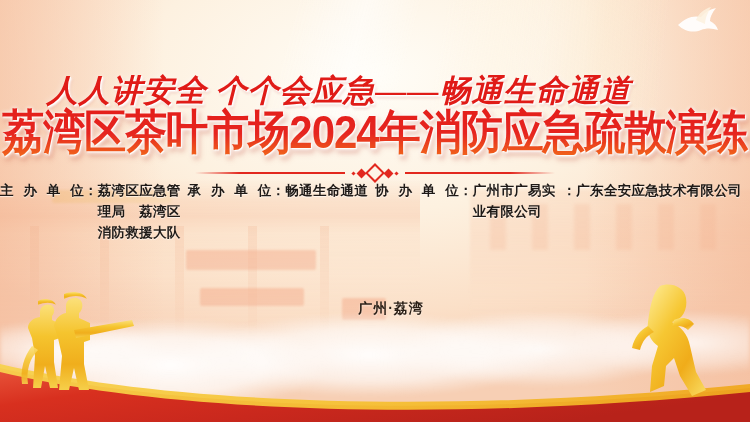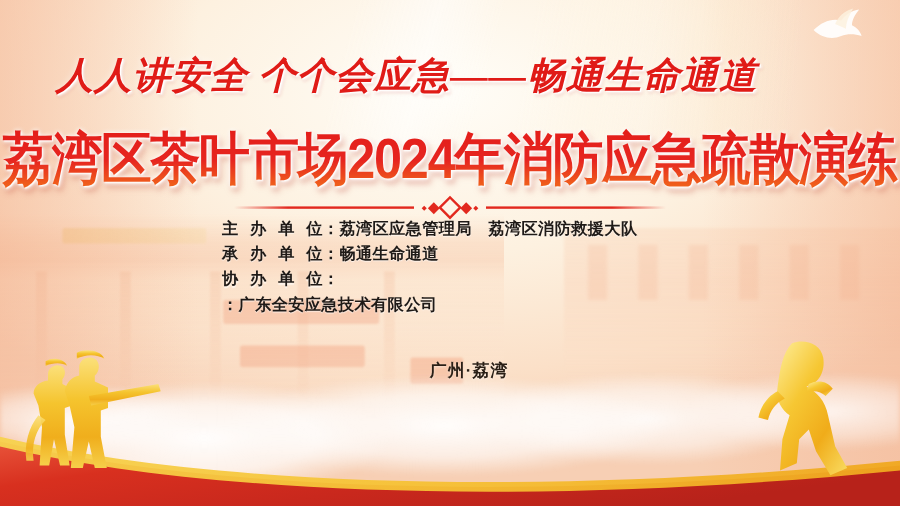--- a/index.html
+++ b/index.html
@@ -144,21 +144,21 @@
   .sil-left  { left: 14px;  bottom: 28px; width: 120px; height: 108px; }
   .sil-right { right: 34px; bottom: 22px; width: 108px; height: 120px; }
 
   
   .content {
     position: absolute;
     inset: 0;
   }
   .subtitle {
     position: absolute;
-    top: 42px;
+    top: 70px;
     left: 0;
     width: 678px;
     text-align: center;
     font-family: "Liberation Serif", "DejaVu Serif", serif;
     font-size: 31px;
     font-weight: bold;
     font-style: italic;
     letter-spacing: 1px;
     color: #e01b17;
     white-space: nowrap;
@@ -231,22 +231,22 @@
     transform: rotate(45deg);
   }
 
   
   .orgs {
     position: absolute;
     top: 180px;
     left: 0;
     width: 750px;
     display: flex;
-    flex-direction: column;
-    align-items: center;
+    flex-direction: row;
+    align-items: flex-start;
   }
   .org-row {
     display: flex;
     align-items: baseline;
     width: 380px;
     font-size: 13.5px;
     font-weight: bold;
     color: #1f1a17;
     line-height: 21px;
     letter-spacing: 0.3px;
@@ -412,20 +412,21 @@
         <span class="org-value">荔湾区应急管理局　荔湾区消防救援大队</span>
       </div>
       <div class="org-row">
         <span class="org-label">承办单位</span>
         <span class="org-colon">：</span>
         <span class="org-value">畅通生命通道</span>
       </div>
       <div class="org-row">
         <span class="org-label">协办单位</span>
         <span class="org-colon">：</span>
+        <span class="org-value">广州市广易实业有限公司</span>
       </div>
       <div class="org-row">
         <span class="org-colon">：</span>
         <span class="org-value">广东全安应急技术有限公司</span>
       </div>
     </div>
 
     <div class="footer">
       <div>广州·荔湾</div>
     </div>

